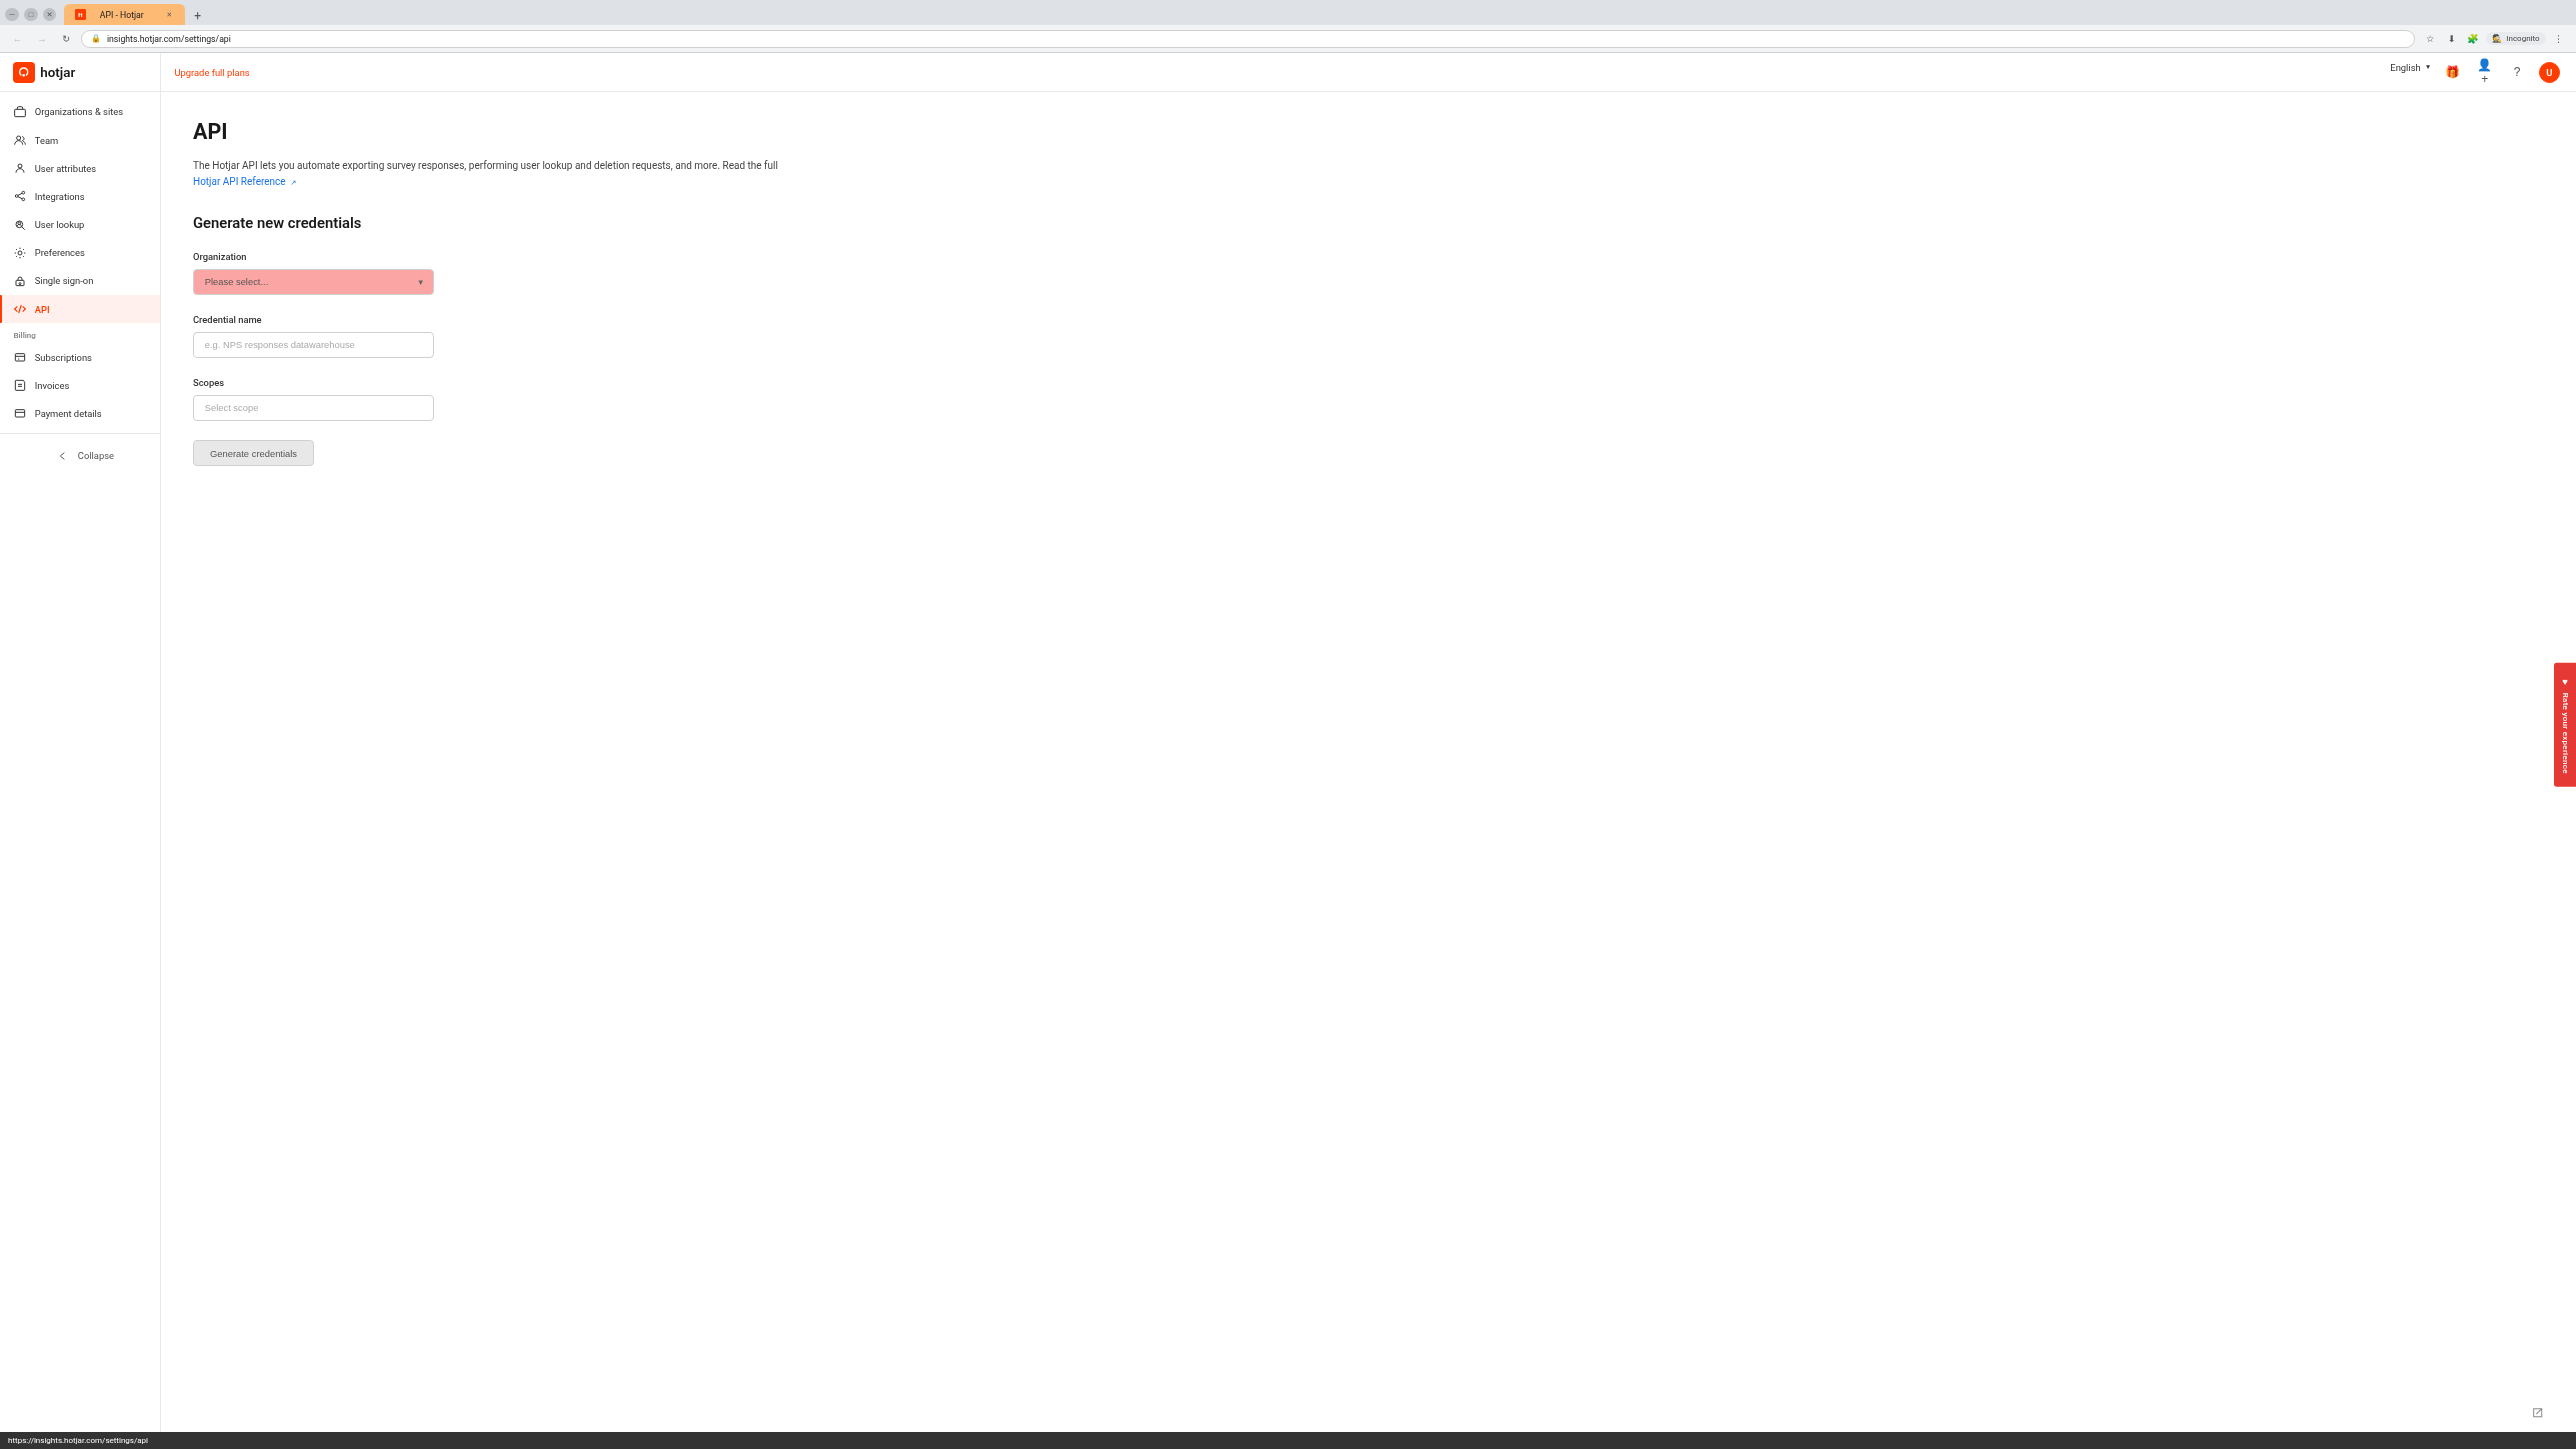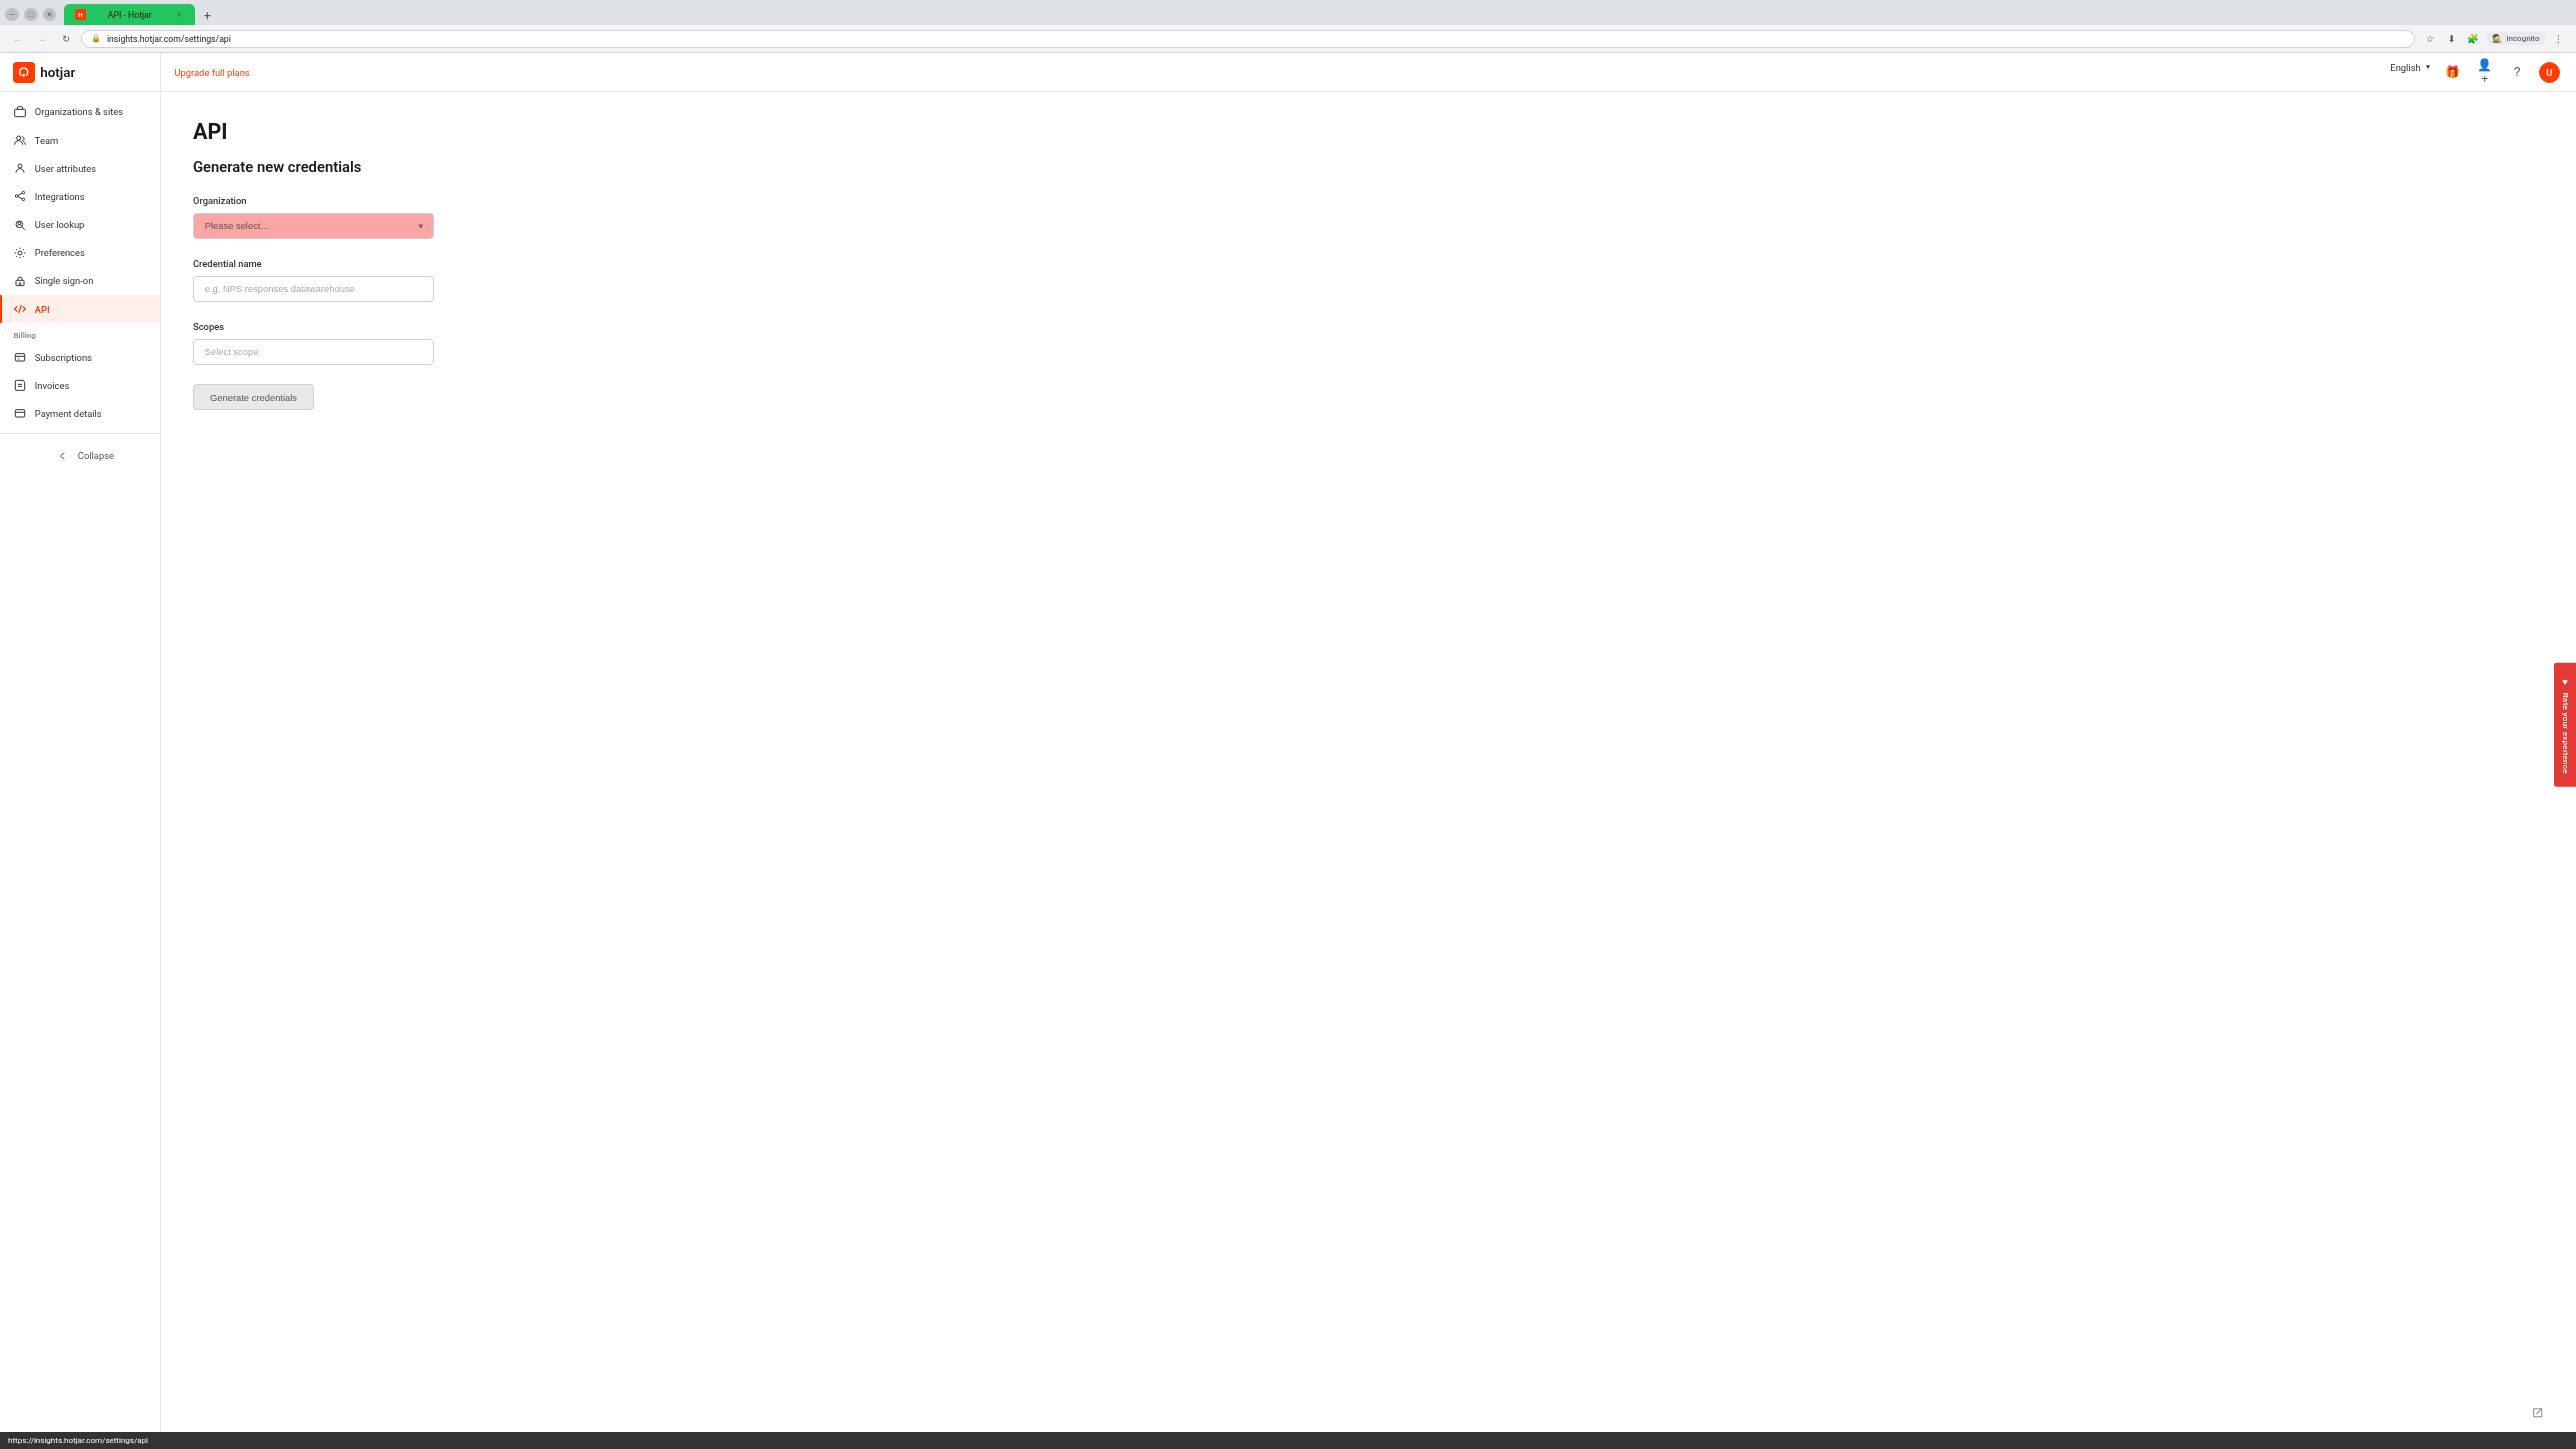--- a/index.html
+++ b/index.html
@@ -43,23 +43,23 @@
       font-size: 7.4px;
     }
     .tab-strip {
       display: flex;
       align-items: flex-end;
       gap: 2.7px;
     }
     .tab {
       display: flex;
       align-items: center;
-      gap: 22px;
+      gap: 14px;
       padding: 5.4px 10.7px;
-      background: #22c55e;
+      background: #fdba74;
       border-radius: 5.4px 5.4px 0 0;
       font-size: 8.7px;
       min-width: 121px;
       position: relative;
       cursor: pointer;
     }
     .tab .tab-favicon {
       width: 10.7px;
       height: 10.7px;
       background: #ff3c00;
@@ -652,20 +652,27 @@
             </svg>
           </span>
           <span>Collapse</span>
         </div>
       </div>
     </div>
   </div>
 
   <div class="main-content">
     <h1 class="page-title">API</h1>
+    <p class="page-description">
+      <span>The Hotjar API lets you automate exporting survey responses, performing user lookup and deletion requests, and more. Read the full</span>
+      <a href="#">
+        <span>Hotjar API Reference</span>
+        <span style="margin-left: 2px; font-size: 7.4px;">↗</span>
+      </a>
+    </p>
 
     <h2 class="section-title">Generate new credentials</h2>
 
     
     <div class="form-group">
       <label class="form-label">Organization</label>
       <div class="select-wrapper">
         <select>
           <option value="">Please select...</option>
         </select>

